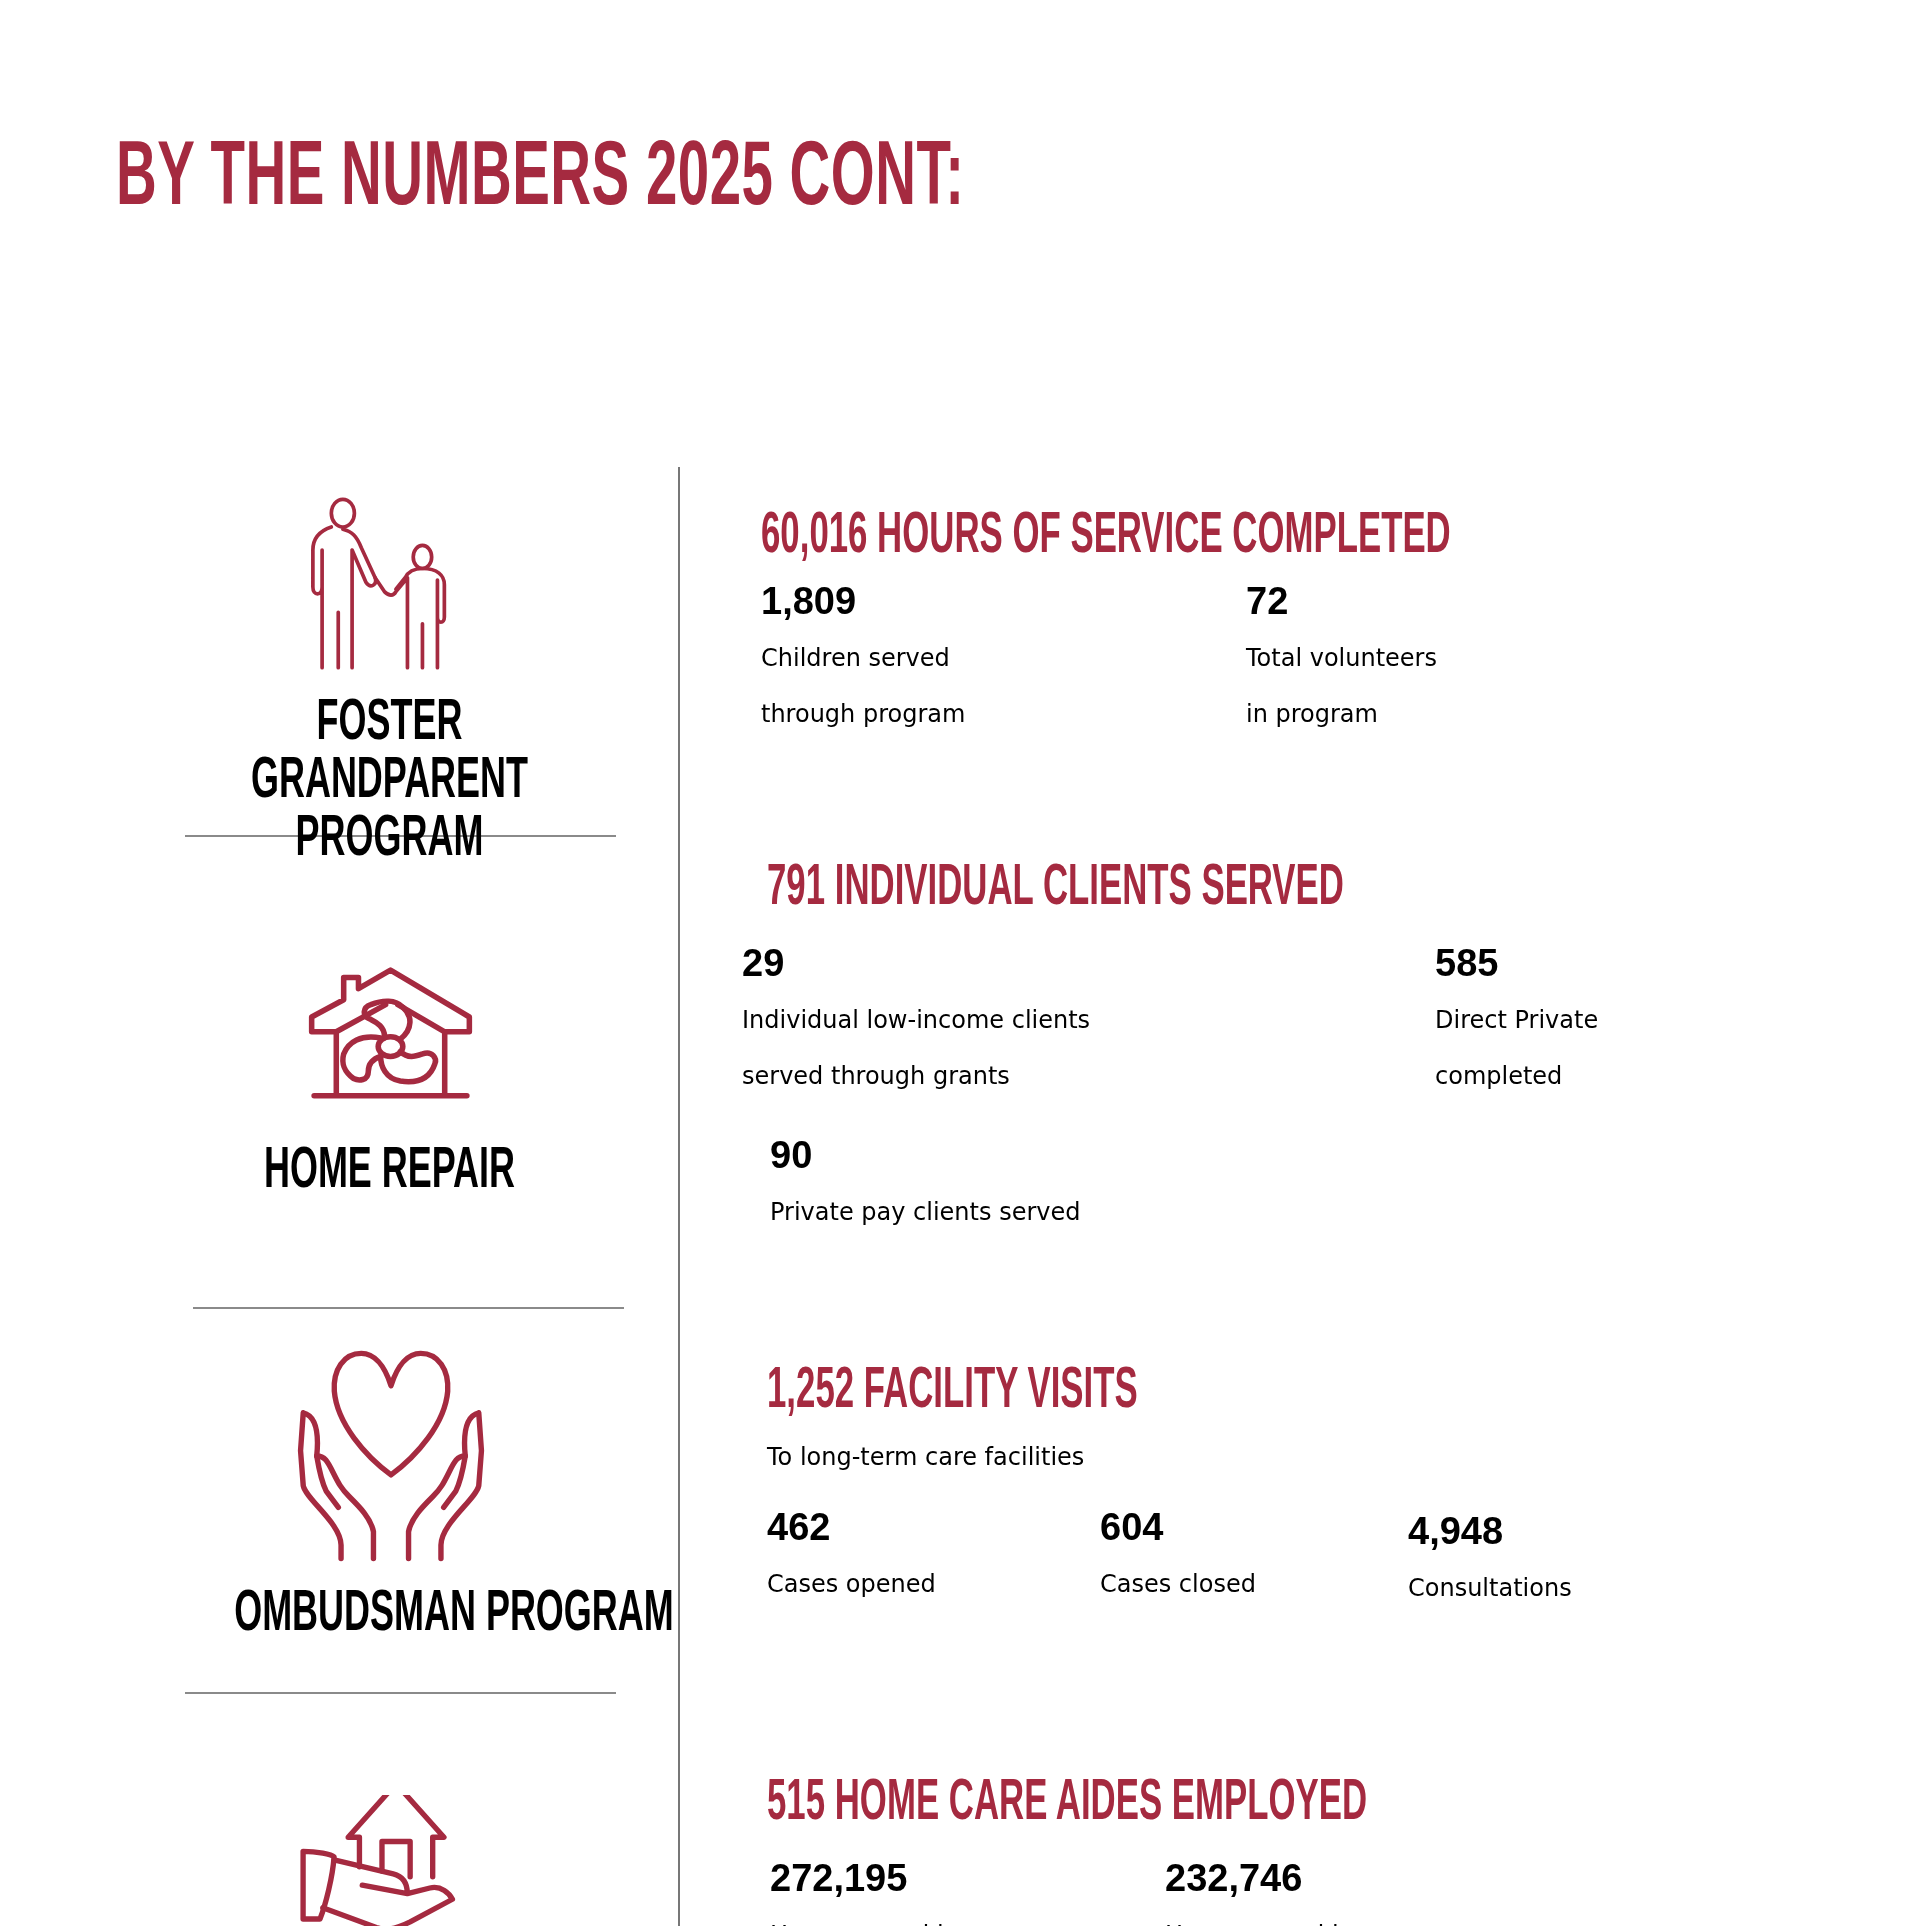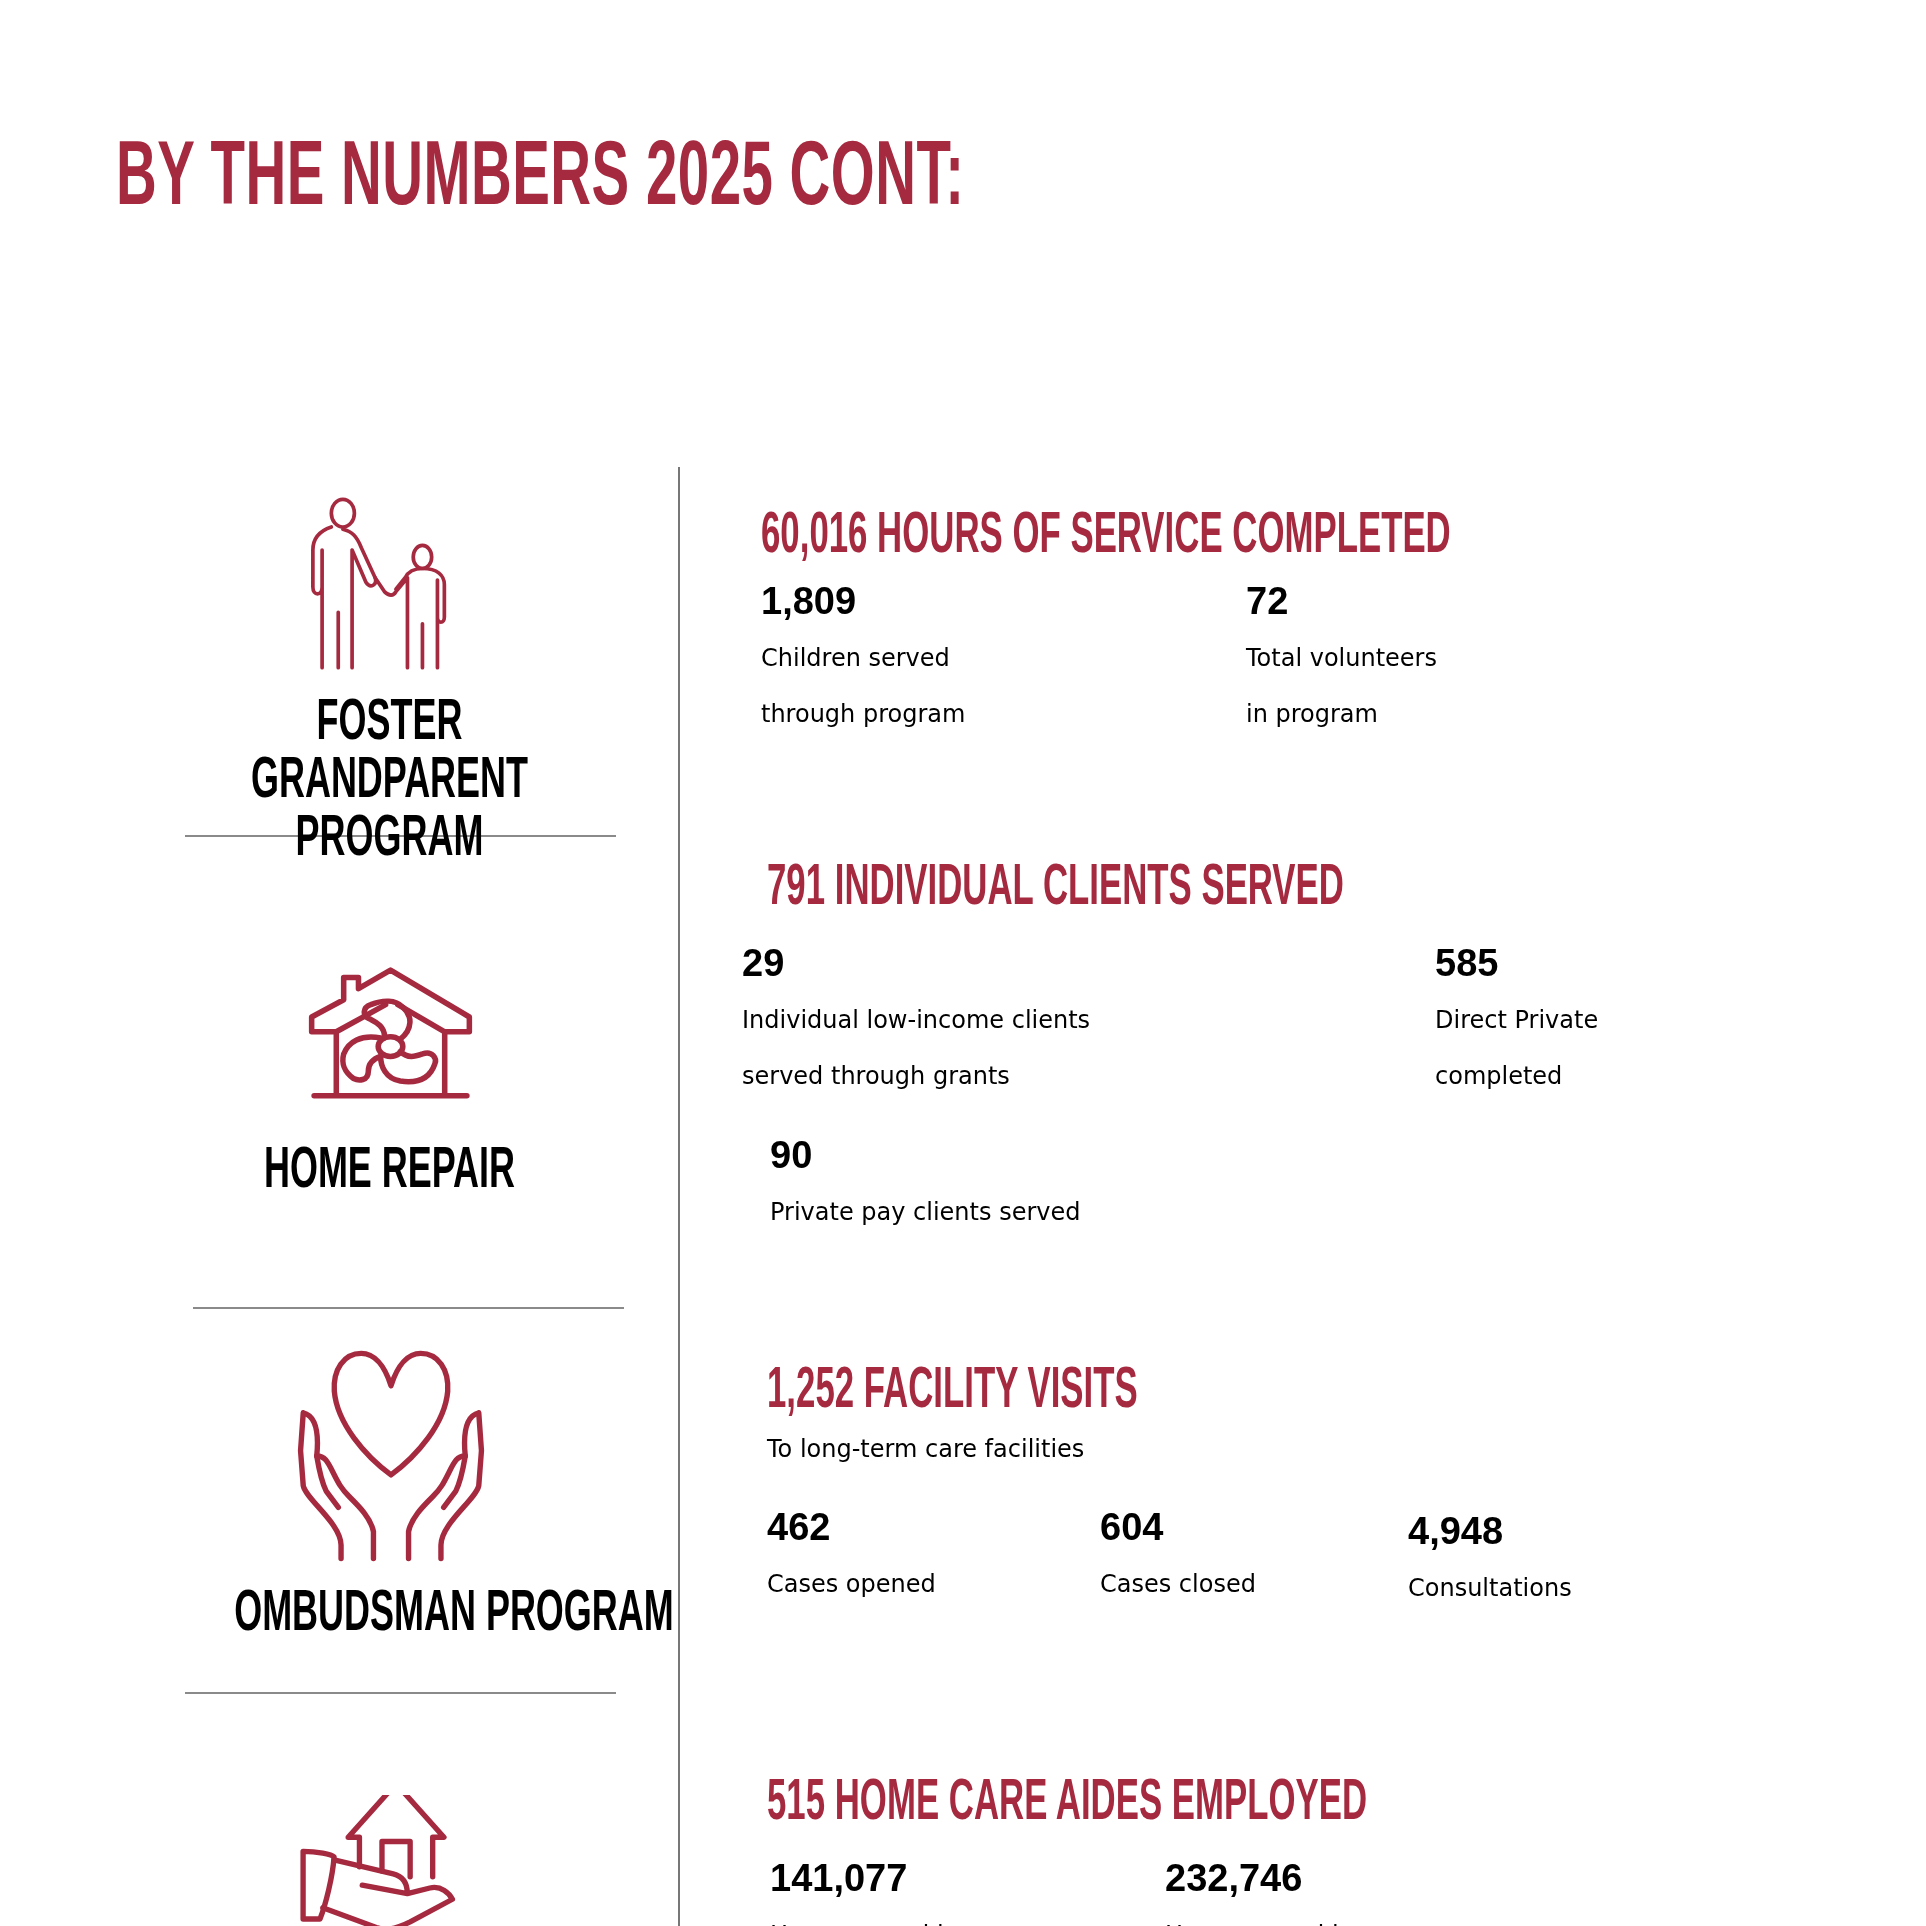--- a/index.html
+++ b/index.html
@@ -89,21 +89,21 @@
     <path d="M10 48 L8 76 L10 102 C12 112 38 130 38 146 L38 156 M10 48 C18 50 22 60 20 80 C22 92 24 100 27 106 L36 118"></path>
     <path d="M20 80 C26 80 28 84 32 92 C36 100 38 104 44 110 C52 118 60 126 62 136 L62 146 L62 156"></path>
     <path d="M140 48 L142 76 L140 102 C138 112 112 130 112 146 L112 156 M140 48 C132 50 128 60 130 80 C128 92 126 100 123 106 L114 118"></path>
     <path d="M130 80 C124 80 122 84 118 92 C114 100 112 104 106 110 C98 118 90 126 88 136 L88 146 L88 156"></path>
   </svg>
 </div>
 <div class="condensed prog-label" style="left:139px; top:1581px; width:501px;">OMBUDSMAN PROGRAM</div>
 
 <div class="condensed sec-head" style="left:767px; top:1358px;">1,252 FACILITY VISITS</div>
 <div class="stat" style="left:767px; top:1421px;">
-  <span class="desc" style="margin-top:0;">To long-term care facilities</span>
+  <span class="desc" style="margin-top:8px;">To long-term care facilities</span>
 </div>
 <div class="stat" style="left:767px; top:1508px;">
   <span class="num">462</span>
   <span class="desc">Cases opened</span>
 </div>
 <div class="stat" style="left:1100px; top:1508px;">
   <span class="num">604</span>
   <span class="desc">Cases closed</span>
 </div>
 <div class="stat" style="left:1408px; top:1512px;">
@@ -114,21 +114,21 @@
 <div class="icon" style="left:297px; top:1795px; width:177px; height:162px;">
   <svg viewBox="0 0 125 115" fill="none" stroke="#A52A40" stroke-width="3.8" stroke-linecap="round" stroke-linejoin="round">
     <path d="M44 51 L44 30 L36 30 L70 -8 L104 30 L96 30 L96 58 M60 54 L60 33 L80 33 L80 58"></path>
     <path d="M4 40 C14 40 24 42 26 44 C25 58 20 78 16 88 L4 88 Z"></path>
     <path d="M26 46 L68 56 C76 58 78 64 78 70 L46 64 M78 70 L94 66 C102 64 108 70 110 74 L80 90 C68 96 62 96 56 94 L18 80"></path>
   </svg>
 </div>
 
 <div class="condensed sec-head" style="left:767px; top:1770px;">515 HOME CARE AIDES EMPLOYED</div>
 <div class="stat" style="left:770px; top:1859px;">
-  <span class="num">141,077</span>
+  <span class="num">272,195</span>
   <span class="desc">Hours served in
 Madison County</span>
 </div>
 <div class="stat" style="left:1165px; top:1859px;">
   <span class="num">232,746</span>
   <span class="desc">Hours served in
 St. Clair County</span>
 </div>
 
 

